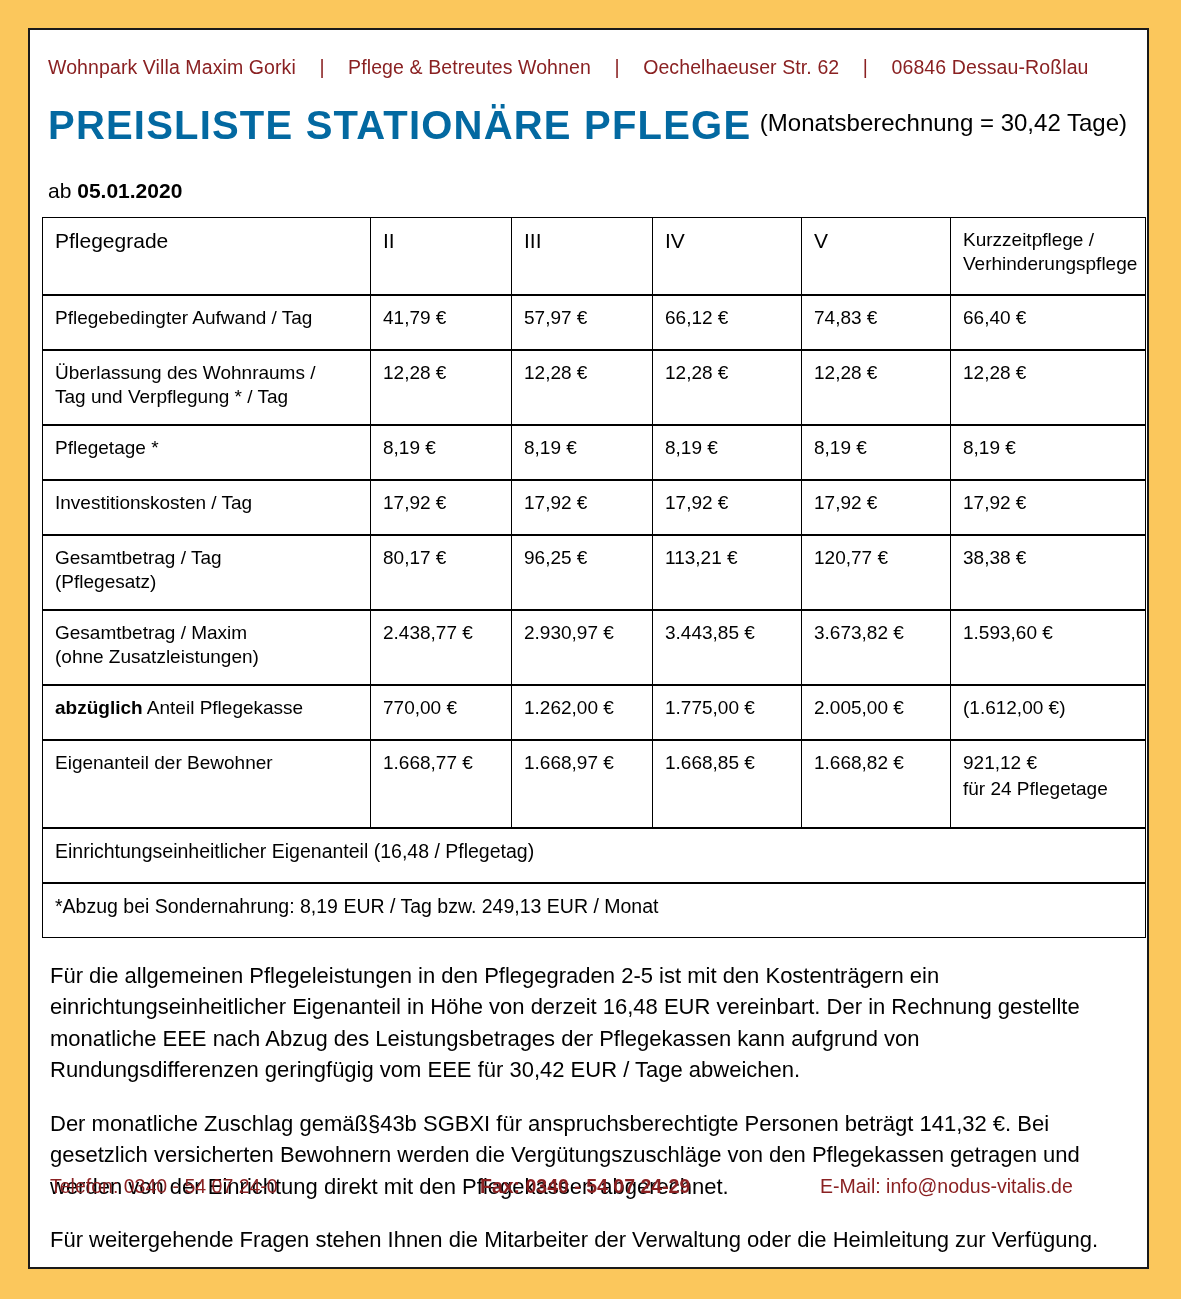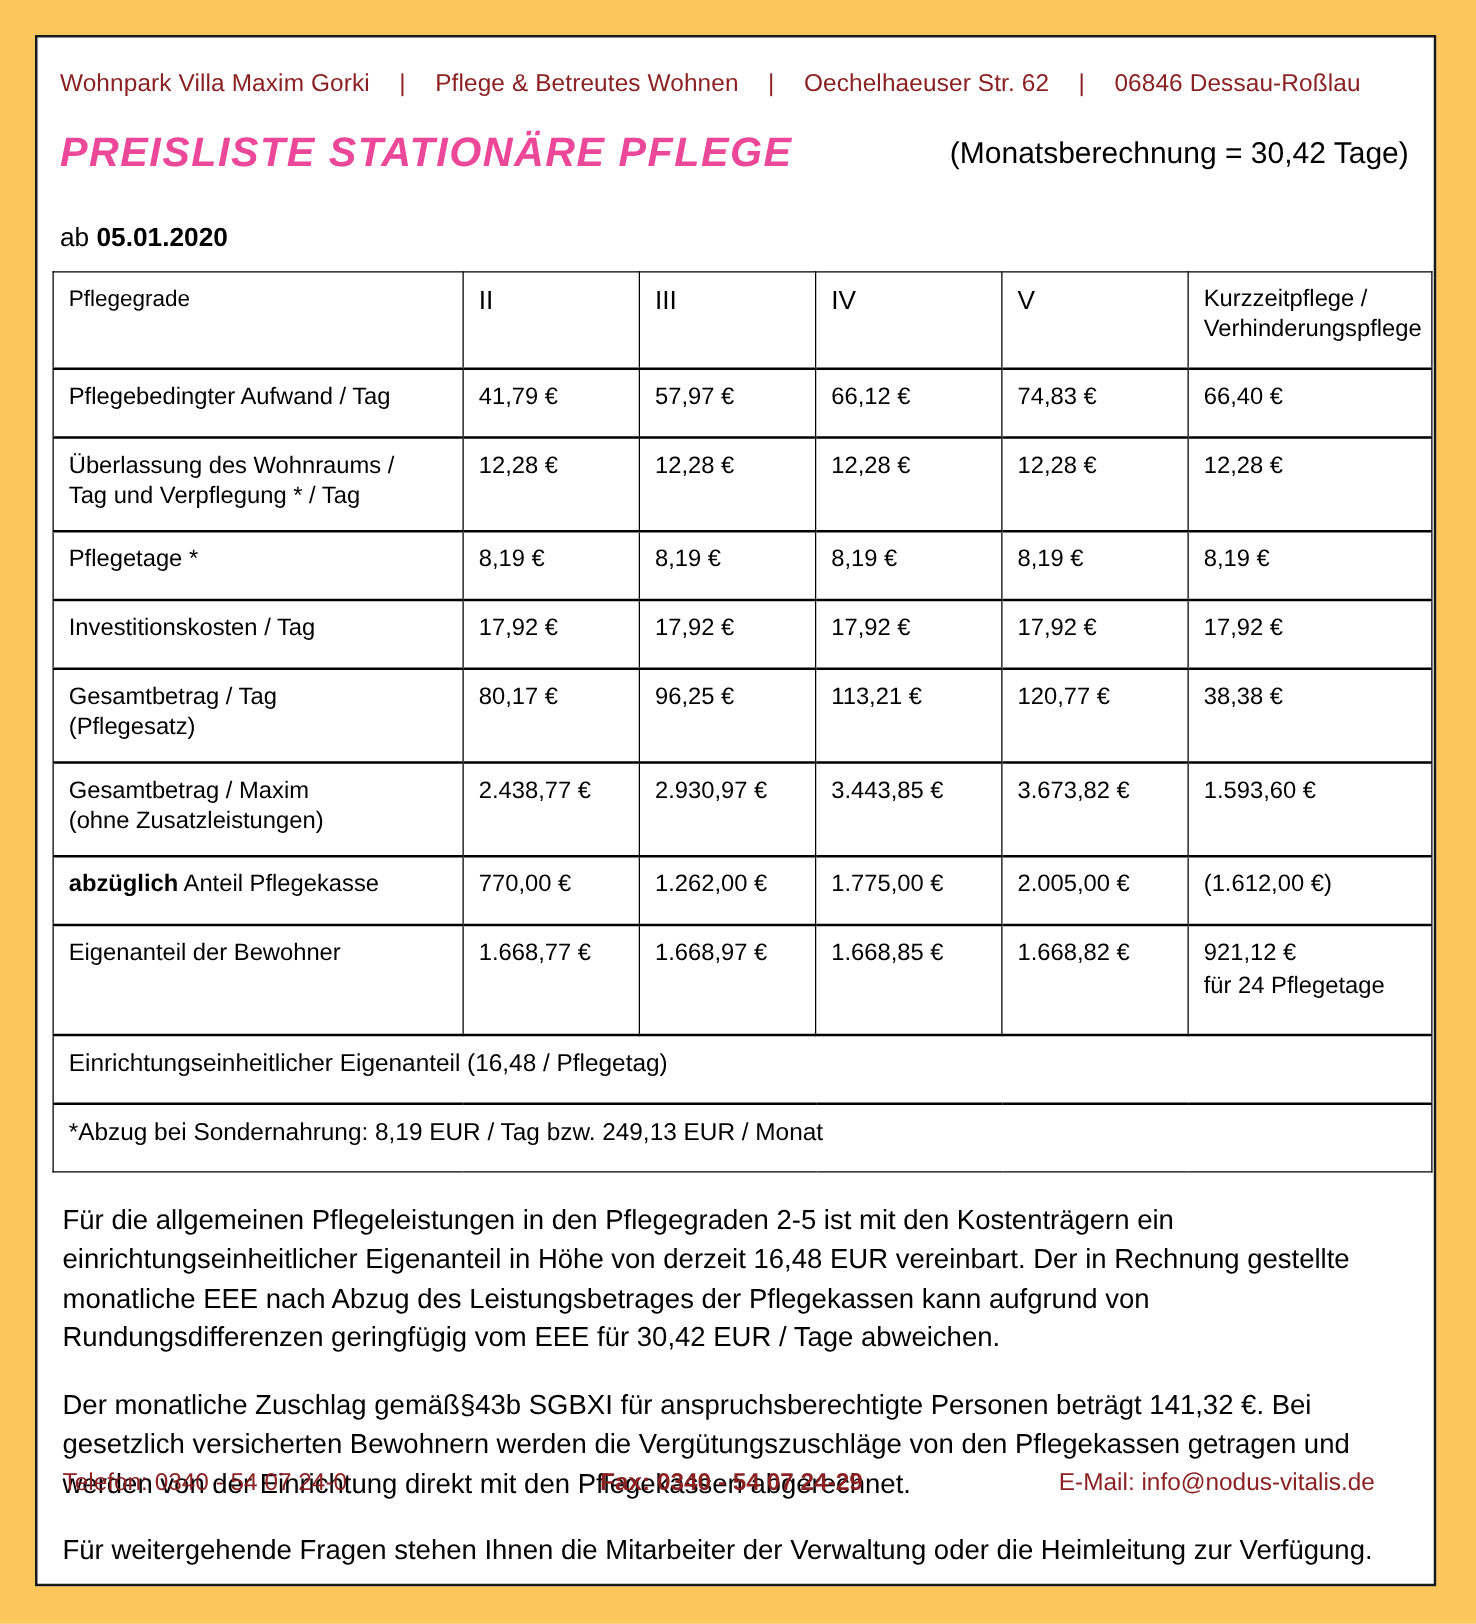--- a/index.html
+++ b/index.html
@@ -45,25 +45,24 @@
   }
 
   
   .titleblock {
     position: relative;
     padding: 24px 4px 0 6px;
     height: 90px;
     box-sizing: border-box;
   }
   .maintitle {
-    font-size: 33px;
+    font-size: 40px;
     font-weight: bold;
-    font-style: italic;
     letter-spacing: 1.2px;
-    color: #ec4899;
+    color: #0369a1;
     display: inline-block;
   }
   .monthcalc {
     position: absolute;
     right: 8px;
     top: 30px;
     font-size: 24px;
     color: #000;
     white-space: nowrap;
   }
@@ -94,21 +93,21 @@
   }
   table.price tr.thickline > td,
   table.price tr.thickline > th {
     border-top: 2px solid #000;
   }
   col.c-label { width: 328px; }
   col.c-g     { width: 141px; }
   col.c-g4    { width: 149px; }
   col.c-last  { width: 195px; }
 
-  th.label-h  { font-weight: bold; font-size: 18px; padding-top: 14px; margin-left: 14px; }
+  th.label-h  { font-weight: bold; font-size: 21px; padding-top: 14px; margin-left: 14px; }
   th.grade-h  { text-align: center; font-weight: normal; font-size: 21px; padding-top: 14px; }
   th.last-h   { text-align: right;  font-weight: bold; font-size: 19px; padding-top: 14px; line-height: 1.32; }
 
   td.num { text-align: right; white-space: nowrap; }
   td.bold, th.bold { font-weight: bold; }
   .hdr-tall { height: 77px; }
   .r-1line  { height: 55px; }
   .r-2line  { height: 75px; }
   .r-eigen  { height: 88px; }
   .sub {
@@ -140,21 +139,21 @@
     right: 0;
     bottom: 69px;
     padding: 0 20px 0 20px;
     display: flex;
     color: #8A2122;
     font-size: 19.5px;
     box-sizing: border-box;
   }
   .footer .f-tel   { flex: 0 0 430px; }
   .footer .f-fax   { flex: 0 0 340px; font-weight: bold; }
-  .footer .f-mail  { flex: 1 1 auto; text-align: center; }
+  .footer .f-mail  { flex: 1 1 auto; text-align: left; }
 </style>
 </head>
 <body>
 
 <div id="page">
   <div class="inner">
 
     <div class="topbar">
       <span>Wohnpark Villa Maxim Gorki</span>
       <span class="sep">|</span>

